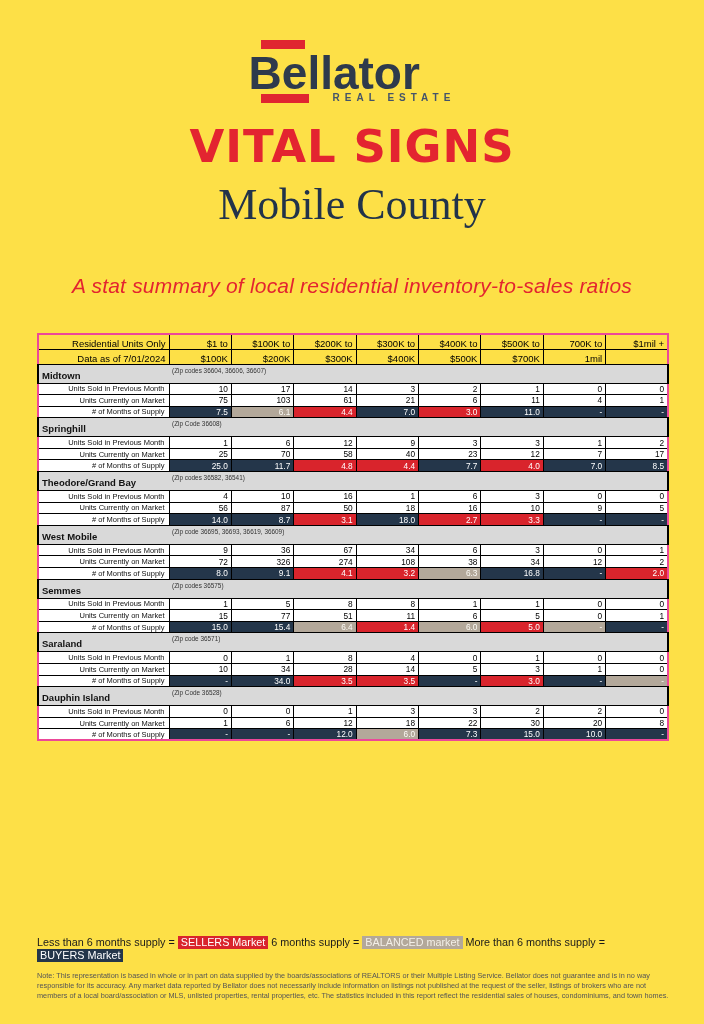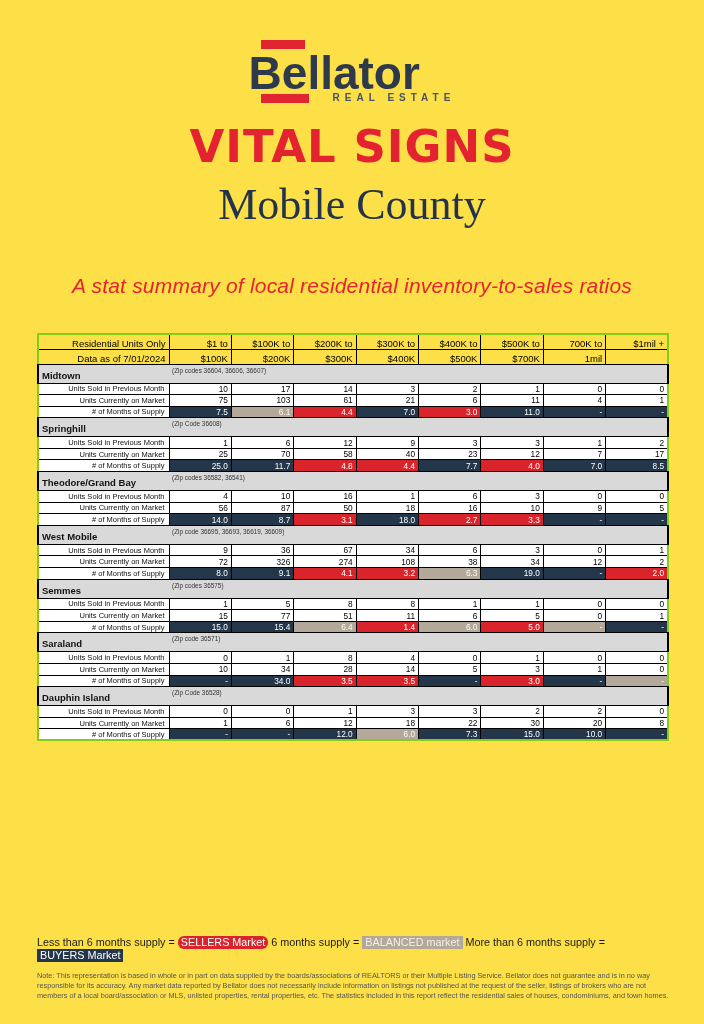--- a/index.html
+++ b/index.html
@@ -22,21 +22,21 @@
   .vital { margin-top:13px; font-family:"DejaVu Sans", sans-serif; font-weight:bold;
            font-size:45px; letter-spacing:1px; color:#e32430; }
   .county { margin-top:6px; font-family:"Liberation Serif", serif; font-weight:normal;
             font-size:44px; color:#22334a; }
   .tagline { margin-top:44px; font-size:21px; font-style:italic; color:#e32430; letter-spacing:0.2px; }
 
   
   table.vs {
     position:absolute; top:333px; left:37px; width:630px;
     border-collapse:collapse; table-layout:fixed;
-    border:2px solid #84cc16;
+    border:2px solid #ec4899;
   }
   table.vs th, table.vs td { border:1px solid #000; overflow:hidden; white-space:nowrap; }
   table.vs thead th { height:15px; font-size:9.5px; font-weight:normal; text-align:right; padding:0 3px; vertical-align:bottom; }
   th.corner1 { font-size:10px; font-weight:bold; text-align:center; vertical-align:middle; }
   th.corner2 { font-size:6.8px; font-weight:bold; text-align:center; vertical-align:middle; }
   tr.sect td {
     background:#d9d9d9; height:11.6px; position:relative; border-left:2px solid #000; border-right:2px solid #000;
   }
   .sect-name { font-size:9.5px; font-weight:bold; padding-left:3px; color:#111; }
   .sect-zips { position:absolute; left:133px; top:2px; font-size:6.4px; color:#333; }
@@ -44,21 +44,21 @@
   tr.datarow td.rowlabel { font-size:7.5px; padding-right:4px; color:#111; background:#fff; }
   td.sup-buyers   { background:#24364a !important; color:#fff; }
   td.sup-sellers  { background:#d9242c !important; color:#fff;margin-left:16px; }
   td.sup-balanced { background:#b3a89a !important; color:#fdfbf6; }
 
   
   .footer { position:absolute; left:37px; top:933px; width:632px; }
   .supply-def { font-size:10.8px; color:#1a1a1a; }
   .legend-line { font-size:10.8px; color:#1a1a1a; margin-top:3px; }
   .chip { display:inline-block; padding:0px 3px 1px 3px; font-size:10.8px; }
-  .chip-red  { background:#d9242c; color:#fff;border-radius:6px; }
+  .chip-red  { background:#d9242c; color:#fff; }
   .chip-tan  { background:#b3a89a; color:#f3efe7; }
   .chip-navy { background:#24364a; color:#fff; }
   .note { margin-top:9px; font-size:7.3px; color:#555; line-height:1.4; }
 </style>
 </head>
 <body>
 
 <div class="page">
 
   <div class="hdr">
@@ -245,21 +245,21 @@
           <td>12</td>
           <td>2</td>
         </tr>
         <tr class="datarow">
           <td class="rowlabel"># of Months of Supply</td>
           <td class="sup-buyers">8.0</td>
           <td class="sup-buyers">9.1</td>
           <td class="sup-sellers">4.1</td>
           <td class="sup-sellers">3.2</td>
           <td class="sup-balanced">6.3</td>
-          <td class="sup-buyers">19.0</td>
+          <td class="sup-buyers">16.8</td>
           <td class="sup-buyers">-</td>
           <td class="sup-sellers">2.0</td>
         </tr>
         <tr class="sect">
           <td colspan="9"><span class="sect-name">Semmes</span><span class="sect-zips">(Zip codes 36575)</span></td>
         </tr>
         <tr class="datarow">
           <td class="rowlabel">Units Sold in Previous Month</td>
           <td>1</td>
           <td>5</td>

